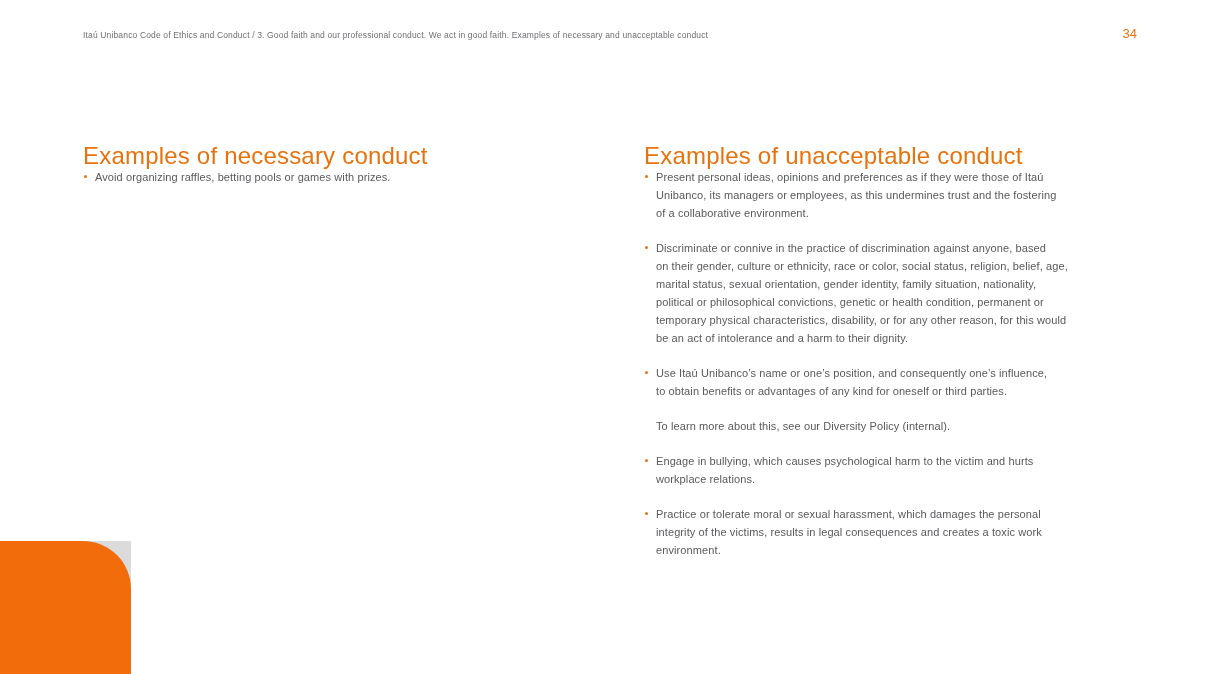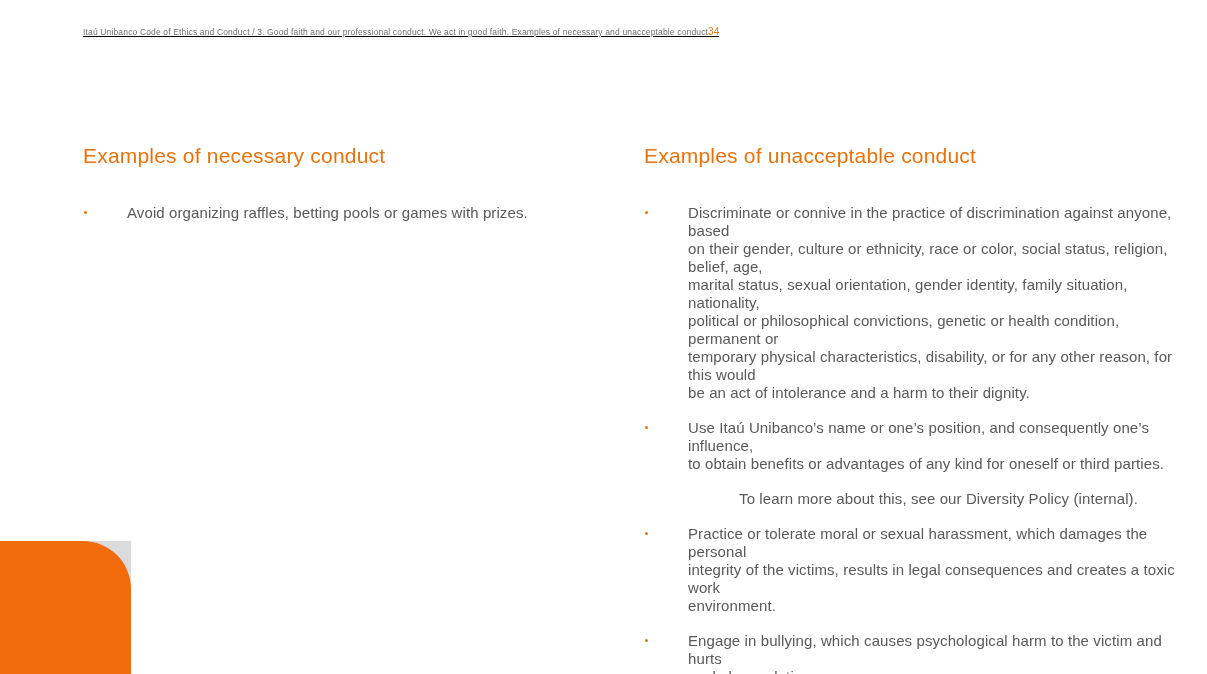--- a/index.html
+++ b/index.html
@@ -11,57 +11,55 @@
   }
   .page {
     position:relative;
     width:1207px; height:674px;
     background:#ffffff;
     overflow:hidden;
   }
 
   
   .topbar {
-    position:absolute; left:83px; right:88px; top:26px;
-    display:flex; justify-content:flex-start; align-items:baseline;text-decoration:underline;
+    position:absolute; left:83px; right:70px; top:26px;
+    display:flex; justify-content:space-between; align-items:baseline;
   }
   .crumb {
     font-size:8.5px; color:#6e6f72; letter-spacing:0.15px;
   }
   .pagenum {
-    font-size:10px; color:var(--accent,#EC7000);
+    font-size:13px; color:var(--accent,#EC7000);
   }
 
   
   .col { position:absolute; top:143px; }
   .col-left  { left:83px;  width:505px; }
   .col-right { left:644px; width:545px; }
 
   .title {
-    font-size:21px; font-weight:400;
+    font-size:24px; font-weight:400;
     color:var(--accent,#EC7000);
     letter-spacing:0.2px;
     line-height:25px;
-    margin-bottom:36px;
   }
 
   .item { position:relative; padding-left:12px; margin-bottom:17px; }
   .dot {
     position:absolute; left:1px; top:7px;
     width:3px; height:3px; border-radius:50%;
     background:var(--accent,#EC7000);
   }
   .txt {
-    font-size:15px; line-height:18px;
+    font-size:11px; line-height:18px;
     color:var(--body-text,#58595B);
     white-space:pre-line;
     letter-spacing:0.1px;
-    margin-left:32px;
   }
-  .note { position:relative; padding-left:12px; margin-bottom:17px;text-align:center; }
+  .note { position:relative; padding-left:12px; margin-bottom:17px; }
 
   
   .corner {
     position:absolute; left:0; bottom:0;
     width:131px; height:133px;
   }
   .corner-gray {
     position:absolute; right:0; top:0;
     width:66px; height:66px;
     background:var(--corner-gray,#DBDBDB);
@@ -90,45 +88,51 @@
         <p class="txt">Avoid organizing raffles, betting pools or games with prizes.</p>
       </div>
     </div>
   </section>
 
   <section class="col col-right">
     <h1 class="title">Examples of unacceptable conduct</h1>
     <div class="items">
       <div class="item">
         <span class="dot"></span>
+        <p class="txt">Present personal ideas, opinions and preferences as if they were those of Itaú
+Unibanco, its managers or employees, as this undermines trust and the fostering
+of a collaborative environment.</p>
+      </div>
+      <div class="item">
+        <span class="dot"></span>
         <p class="txt">Discriminate or connive in the practice of discrimination against anyone, based
 on their gender, culture or ethnicity, race or color, social status, religion, belief, age,
 marital status, sexual orientation, gender identity, family situation, nationality,
 political or philosophical convictions, genetic or health condition, permanent or
 temporary physical characteristics, disability, or for any other reason, for this would
 be an act of intolerance and a harm to their dignity.</p>
       </div>
       <div class="item">
         <span class="dot"></span>
         <p class="txt">Use Itaú Unibanco’s name or one’s position, and consequently one’s influence,
 to obtain benefits or advantages of any kind for oneself or third parties.</p>
       </div>
       <div class="note">
         <p class="txt">To learn more about this, see our Diversity Policy (internal).</p>
       </div>
       <div class="item">
         <span class="dot"></span>
+        <p class="txt">Engage in bullying, which causes psychological harm to the victim and hurts
+workplace relations.</p>
+      </div>
+      <div class="item">
+        <span class="dot"></span>
         <p class="txt">Practice or tolerate moral or sexual harassment, which damages the personal
 integrity of the victims, results in legal consequences and creates a toxic work
 environment.</p>
-      </div>
-      <div class="item">
-        <span class="dot"></span>
-        <p class="txt">Engage in bullying, which causes psychological harm to the victim and hurts
-workplace relations.</p>
       </div>
     </div>
   </section>
 
   <div class="corner">
     <div class="corner-gray"></div>
     <div class="corner-orange"></div>
   </div>
 
 </div>

